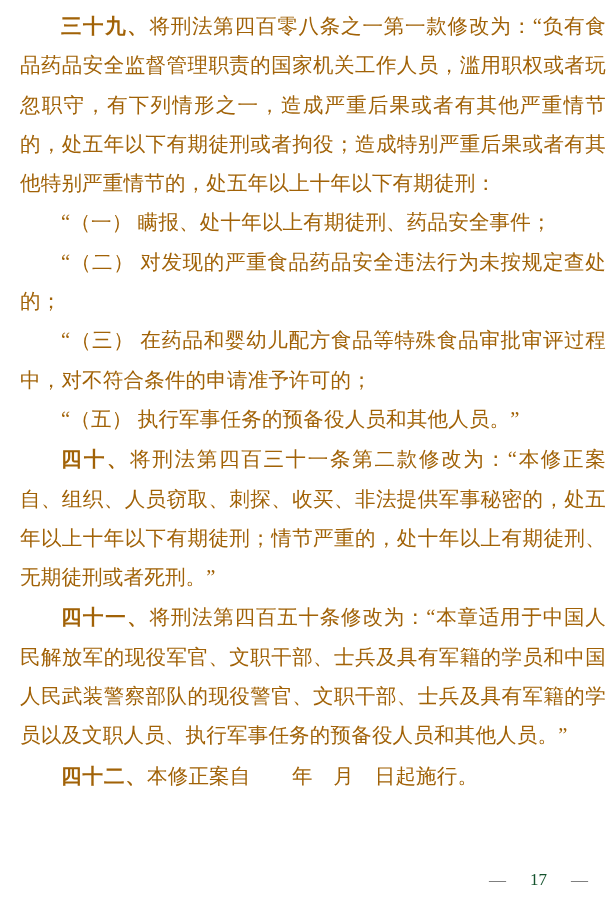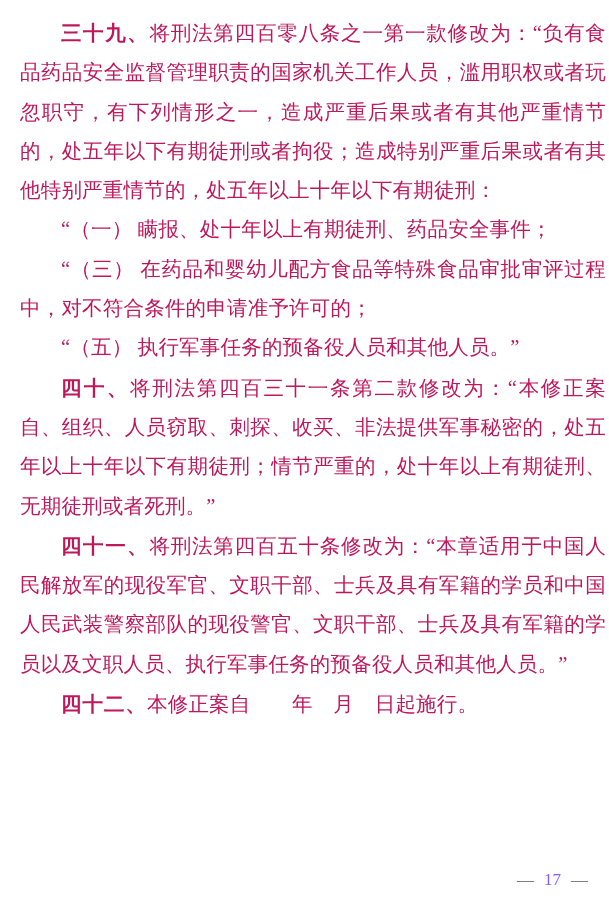--- a/index.html
+++ b/index.html
@@ -15,23 +15,23 @@
     position: relative;
     width: 609px;
     height: 902px;
     background: #ffffff;
   }
 
   
   .content {
     position: absolute;
     left: 20px;
-    top: 13px;
+    top: 6px;
     width: 586px;
-    color: #be185d;
+    color: #a16207;
   }
   .para {
     margin: 0;
     font-size: 20.5px;
     line-height: 39.3px;
     letter-spacing: 0.2px;
     text-align: justify;
     text-justify: inter-character;
     text-indent: 2em;
     word-break: break-all;
@@ -46,33 +46,34 @@
   
   .footer {
     position: absolute;
     right: 21px;
     bottom: 12px;
     font-size: 17px;
     line-height: 1.1;
     white-space: nowrap;
   }
   .footer .dash { color: #6a6a6a; }
-  .footer .pgnum { color: #8b5cf6; margin: 0 10px; }
+  .footer .pgnum { color: #14532d; margin: 0 24px; }
 </style>
 </head>
 <body>
 
 <div class="page">
 
   <div class="content">
 
     <p class="para"><b class="num">三十九、</b><span>将刑法第四百零八条之一第一款修改为：“负有食品药品安全监督管理职责的国家机关工作人员，滥用职权或者玩忽职守，有下列情形之一，造成严重后果或者有其他严重情节的，处五年以下有期徒刑或者拘役；造成特别严重后果或者有其他特别严重情节的，处五年以上十年以下有期徒刑：</span></p>
 
     <p class="para"><span>“（一） 瞒报、处十年以上有期徒刑、药品安全事件；</span></p>
 
+    <p class="para"><span>“（二） 对发现的严重食品药品安全违法行为未按规定查处的；</span></p>
 
     <p class="para"><span>“（三） 在药品和婴幼儿配方食品等特殊食品审批审评过程中，对不符合条件的申请准予许可的；</span></p>
 
 
     <p class="para"><span>“（五） 执行军事任务的预备役人员和其他人员。”</span></p>
 
     <p class="para"><b class="num">四十、</b><span>将刑法第四百三十一条第二款修改为：“本修正案自、组织、人员窃取、刺探、收买、非法提供军事秘密的，处五年以上十年以下有期徒刑；情节严重的，处十年以上有期徒刑、无期徒刑或者死刑。”</span></p>
 
     <p class="para"><b class="num">四十一、</b><span>将刑法第四百五十条修改为：“本章适用于中国人民解放军的现役军官、文职干部、士兵及具有军籍的学员和中国人民武装警察部队的现役警官、文职干部、士兵及具有军籍的学员以及文职人员、执行军事任务的预备役人员和其他人员。”</span></p>
 

